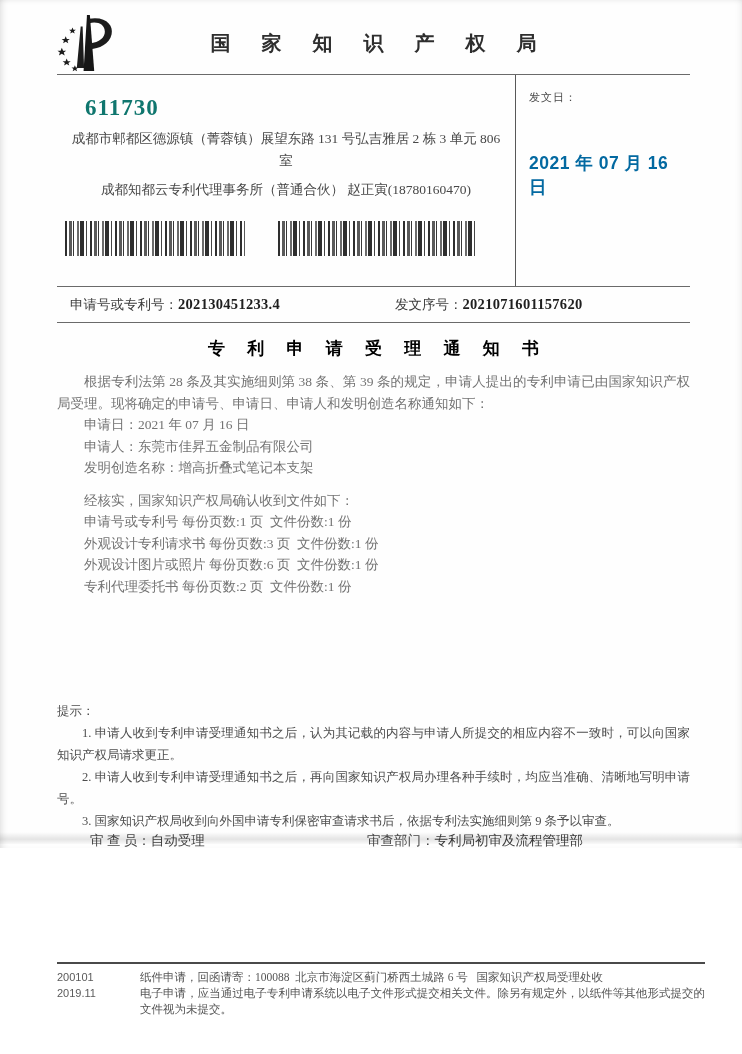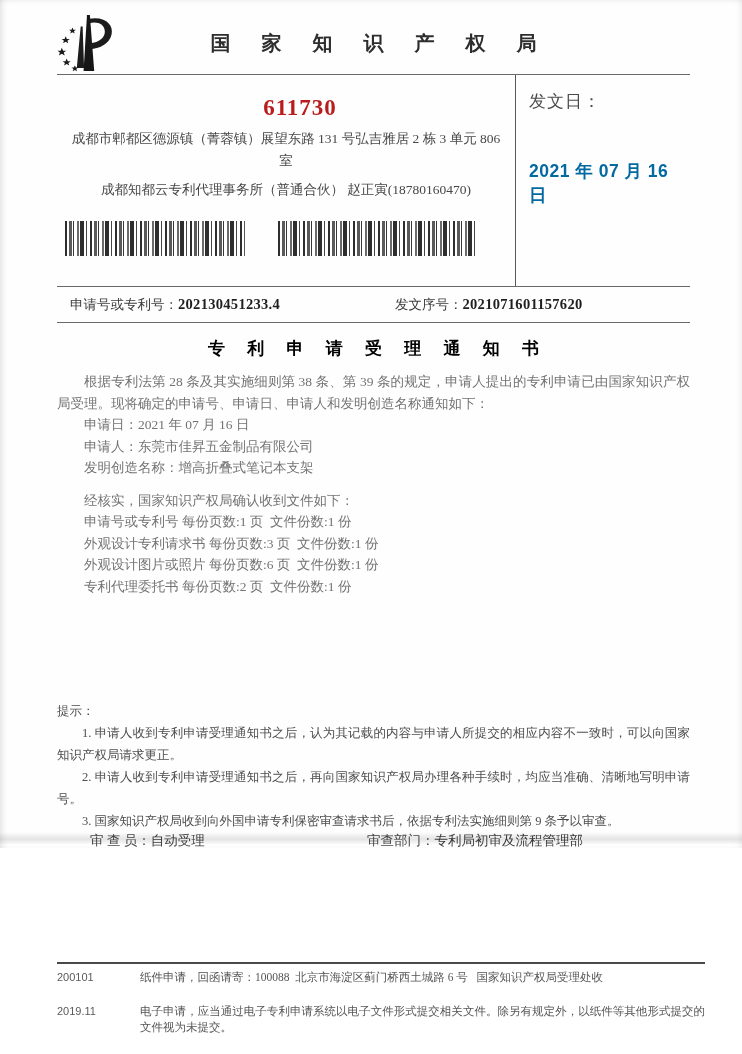--- a/index.html
+++ b/index.html
@@ -41,23 +41,22 @@
     letter-spacing: 13px;
     text-indent: 13px;
     color: #2e2e2e;
   }
 
   
   .mail-section { display: flex; height: 212px; border-bottom: 1px solid #6a6a6a; }
   .mail-left { width: 458px; }
   .postal-code {
     margin: 20px 0 0 28px;
-    font-size: 23px; font-weight: bold; color: #b91c1c;
+    font-size: 23px; font-weight: bold; color: #0f766e;
     letter-spacing: 1px;
-    text-align: center;
   }
   .address-block {
     margin: 7px auto 0;
     width: 440px;
     text-align: center;
     font-size: 13.5px; line-height: 22px; color: #474747;
   }
   .agent-line { margin-top: 7px; }
   .barcode-row { display: flex; margin: 20px 0 0 8px; gap: 33px; }
   .barcode {
@@ -72,21 +71,21 @@
       #6b6b6b 12px, #6b6b6b 14px,
       #ffffff 14px, #ffffff 15px,
       #2e2e2e 15px, #2e2e2e 19px,
       #ffffff 19px, #ffffff 21px,
       #474747 21px, #474747 22px,
       #ffffff 22px, #ffffff 25px);
   }
   .barcode-1 { width: 180px; }
   .barcode-2 { width: 198px; }
   .date-box { flex: 1; border-left: 1px solid #585858; padding: 15px 0 0 13px; }
-  .date-label { font-size: 17px; color: #4a4a4a; letter-spacing: 1px; }
+  .date-label { font-size: 11px; color: #4a4a4a; letter-spacing: 1px; }
   .date-value {
     margin-top: 46px;
     font-family: "Liberation Sans", "DejaVu Sans", sans-serif;
     font-size: 17.5px; font-weight: 600; color: #0369a1;
     letter-spacing: 0.5px;
   }
 
   
   .numbers-row {
     display: flex;
@@ -123,21 +122,21 @@
   .sig-value { color: #3e3e3e; }
 
   
   .footer {
     position: absolute;
     left: 57px; top: 962px; width: 648px;
     border-top: 2px solid #4a4a4a;
     padding-top: 5px;
     font-size: 11.5px; line-height: 16px; color: #555;
   }
-  .footer-grid { display: grid; grid-template-columns: 83px 1fr; row-gap: 18px; }
+  .footer-grid { display: grid; grid-template-columns: 83px 1fr; row-gap: 0; }
   .footer-code { color: #5a5a5a; font-family: "Liberation Sans", sans-serif; font-size: 11px; }
   .footer-line { white-space: pre-wrap; text-align: justify; }
   .star { fill: #1c1c1c; }
 </style>
 </head>
 <body>
 
 <div class="page">
   <div class="content">
 

